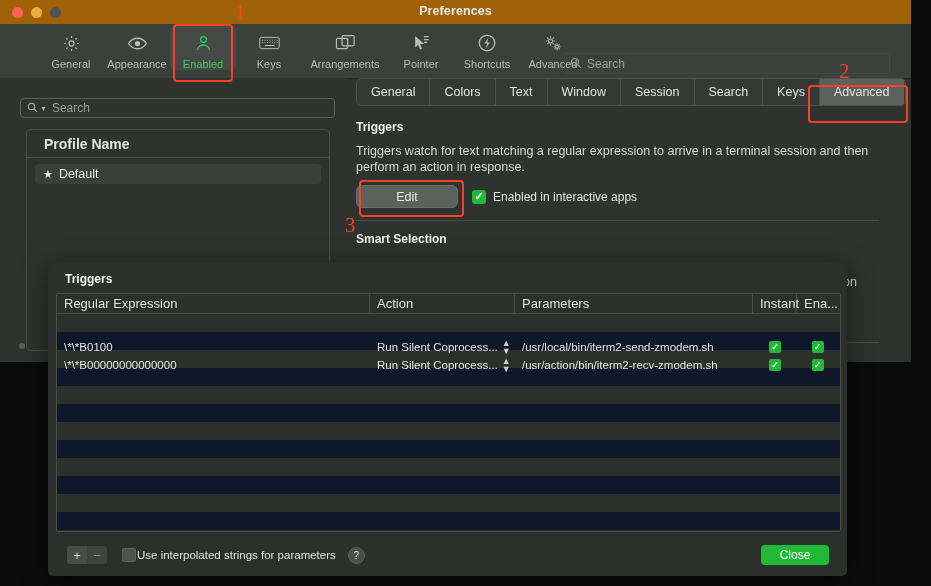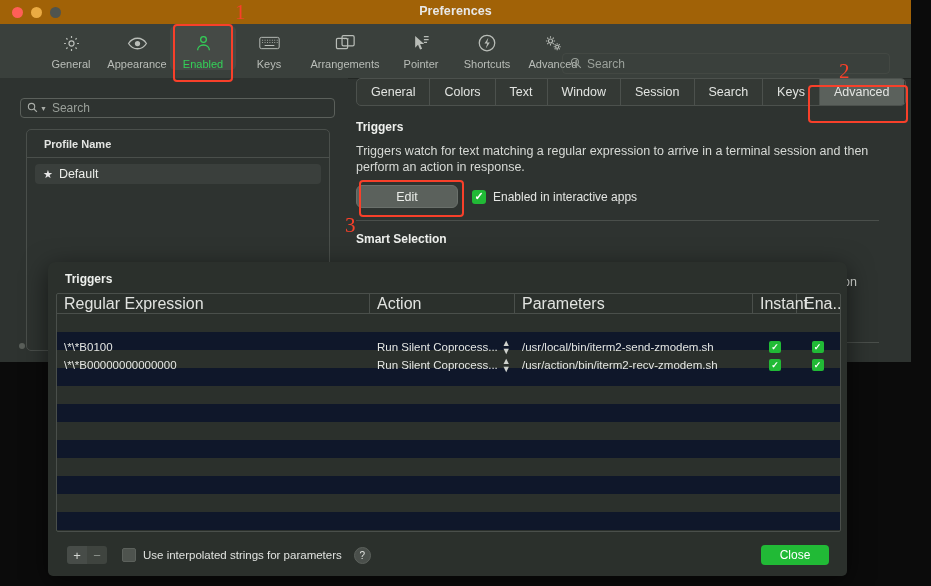--- a/index.html
+++ b/index.html
@@ -41,21 +41,21 @@
   
   .left-pane{position:absolute;left:0;top:78px;width:348px;bottom:0;background:#2e3330;}
   .lp-search{position:absolute;left:20px;top:20px;width:315px;height:20px;border:1px solid #5b605b;
       border-radius:4px;display:flex;align-items:center;box-sizing:border-box;}
   .lp-search .mg{margin:0 2px 0 6px;color:#a9ada8;}
   .lp-search .chev{font-size:7px;color:#a9ada8;margin-right:5px;}
   .lp-search .ph{font-size:12px;color:#9aa09a;}
   .profile-box{position:absolute;left:26px;top:51px;width:302px;height:220px;
       border:1px solid #4a4f4b;border-radius:5px;overflow:hidden;background:#2e3330;}
   .profile-hdr{height:27px;border-bottom:1px solid #4a4f4b;display:flex;align-items:center;
-      padding-left:17px;font-size:11px;font-weight:700;color:#e3e5e2;}
+      padding-left:17px;font-size:14px;font-weight:700;color:#e3e5e2;}
   .profile-row{margin:6px 8px 0 8px;height:20px;border-radius:4px;background:#56595650;
       display:flex;align-items:center;padding-left:8px;gap:6px;}
   .profile-row .star{color:#e8e8e8;font-size:11px;}
   .profile-row .nm{font-size:12.5px;color:#eceeea;}
   .default-tag{position:absolute;left:288px;top:203px;background:#34393500;border:1px solid #5a5f5a;
       border-radius:3px;padding:2px 7px;display:flex;align-items:center;gap:4px;background:#2f3431;}
   .default-tag .star{color:#eceeea;font-size:10px;}
   .default-tag .txt{color:#eceeea;font-size:11px;}
 
   
@@ -82,40 +82,40 @@
   .scroll-dot{position:absolute;left:19px;top:265px;width:6px;height:6px;border-radius:50%;
       background:#5a5f5a;}
 
   
   .dlg{position:absolute;left:48px;top:262px;width:799px;height:314px;background:#2b302c;
       border-radius:7px 7px 5px 5px;box-shadow:0 6px 26px rgba(0,0,0,.55);overflow:hidden;}
   .dlg-title{position:absolute;left:17px;top:10px;font-size:12px;font-weight:700;color:#eef0ed;}
   .tbl{position:absolute;left:8px;top:31px;width:783px;height:237px;border:1px solid #4a4f4b;
       border-radius:2px;overflow:hidden;background:#2b302c;}
   .thead{display:flex;height:19px;background:#33383400;border-bottom:1px solid #4a4f4b;}
-  .th{font-size:16px;color:#e1e3e0;display:flex;align-items:center;padding-left:7px;
+  .th{font-size:13px;color:#e1e3e0;display:flex;align-items:center;padding-left:7px;
       border-right:1px solid #4a4f4b;box-sizing:border-box;}
   .th:last-child{border-right:none;}
   .c1{width:313px;} .c2{width:145px;} .c3{width:238px;} .c4{width:44px;} .c5{width:41px;}
   .tr{display:flex;height:18px;align-items:center;}
   .tr.stripe{background:#0f172a;}
   .td{font-size:11.5px;color:#e4e6e3;padding-left:7px;box-sizing:border-box;display:flex;
       align-items:center;margin-top:48px;}
   .td.center{justify-content:center;padding-left:0;}
   .stepper{font-size:9px;color:#cfd2ce;margin-left:4px;line-height:8px;display:flex;
       flex-direction:column;}
   .cellchk{width:12px;height:12px;border-radius:2px;background:#21ba36;color:#fff;font-size:9px;
       font-weight:700;display:flex;align-items:center;justify-content:center;}
   .dlg-sep{position:absolute;left:8px;top:272px;width:783px;height:1px;background:#43484400;}
   .dlg-foot{position:absolute;left:0;right:0;bottom:0;height:42px;display:flex;align-items:center;}
   .pm{margin-left:18px;display:flex;border:1px solid #53585400;border-radius:4px;overflow:hidden;}
   .pm div{width:20px;height:18px;background:#474c48;display:flex;align-items:center;
       justify-content:center;color:#d4d7d3;font-size:13px;}
   .pm .minus{background:#3f443f;color:#8f948f;}
-  .interp{margin-left:14px;display:flex;align-items:center;gap:7px;}
+  .interp{margin-left:14px;display:flex;align-items:center;gap:1px;}
   .box-un{width:12px;height:12px;border-radius:2px;background:#4e534e;border:1px solid #5c615c;}
   .interp .lbl{font-size:11.5px;color:#e0e2df;}
   .qmark{margin-left:12px;width:15px;height:15px;border-radius:50%;background:#4a4f4b;
       border:1px solid #5c615c;display:flex;align-items:center;justify-content:center;
       font-size:10px;color:#dfe1de;}
   .close-btn{position:absolute;right:18px;width:68px;height:20px;border-radius:4px;background:#21ba36;
       display:flex;align-items:center;justify-content:center;font-size:12px;color:#fff;}
 
   
   .ann-box{position:absolute;border:2.5px solid #f8402a;border-radius:4px;pointer-events:none;}

